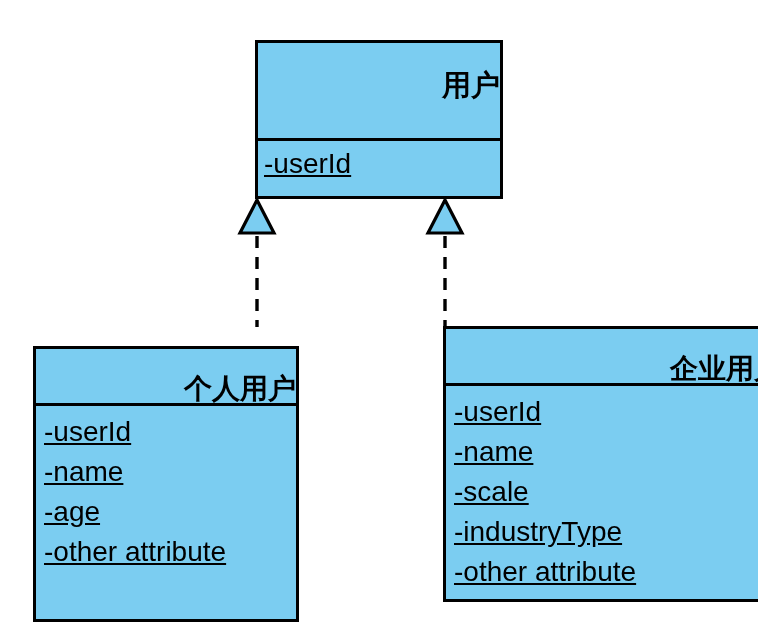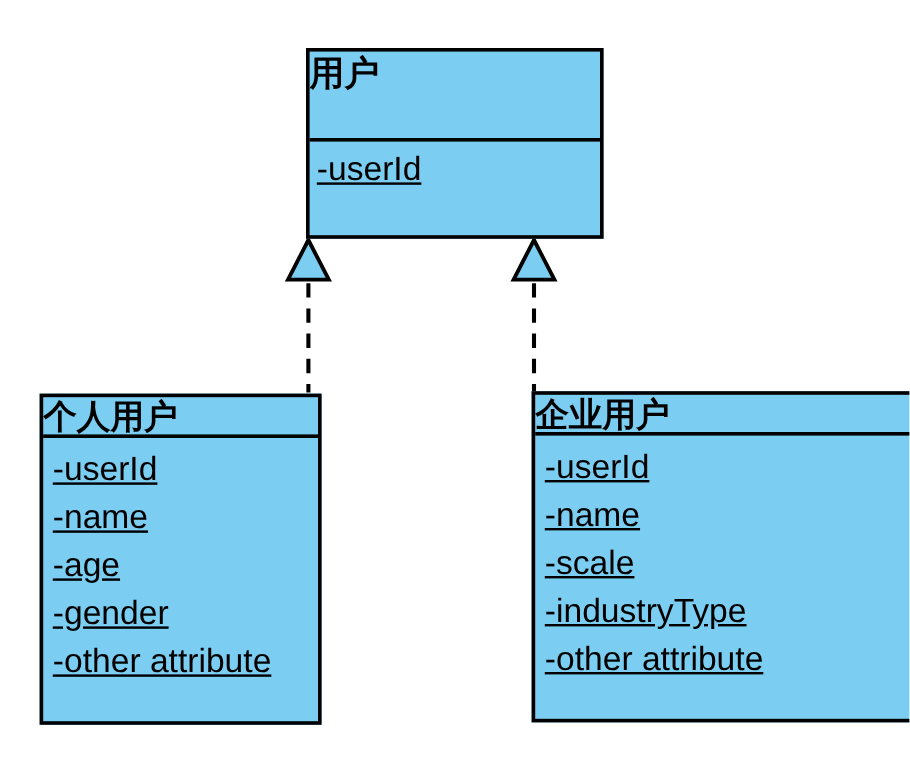--- a/index.html
+++ b/index.html
@@ -38,28 +38,29 @@
     stroke: var(--box-border);
     stroke-width: 3.2;
     stroke-linejoin: miter;
   }
   .class-box {
     position: absolute;
     background: var(--box-fill);
     border: 3px solid var(--box-border);
   }
   .class-box.parent  { left: 255px; top: 40px;  width: 248px; height: 159px; }
-  .class-box.child-a { left: 33px;  top: 328px; width: 235px; height: 276px; }
+  .class-box.child-a { left: 33px;  top: 346px; width: 266px; height: 276px; }
   .class-box.child-b { left: 443px; top: 326px; width: 342px; height: 276px; }
 
   .title-compartment {
     border-bottom: 3px solid var(--box-border);
-    text-align: left;
+    text-align: right;
     font-weight: bold;
     overflow: hidden;
+    margin-top: 23px;
   }
   .parent .title-compartment {
     height: 75px;
     font-size: 29px;
     line-height: 37px;
     padding-top: 1px;
   }
   .child-a .title-compartment,
   .child-b .title-compartment {
     height: 34px;
@@ -105,21 +106,20 @@
   </div>
 
   <div class="class-box child-a">
     <div class="title-compartment">
       <div>个人用户</div>
     </div>
     <div class="attr-compartment">
       <div class="attr">-userId</div>
       <div class="attr">-name</div>
       <div class="attr">-age</div>
-      <div class="attr">-gender</div>
       <div class="attr">-other attribute</div>
     </div>
   </div>
 
   <div class="class-box child-b">
     <div class="title-compartment">
       <div>企业用户</div>
     </div>
     <div class="attr-compartment">
       <div class="attr">-userId</div>

